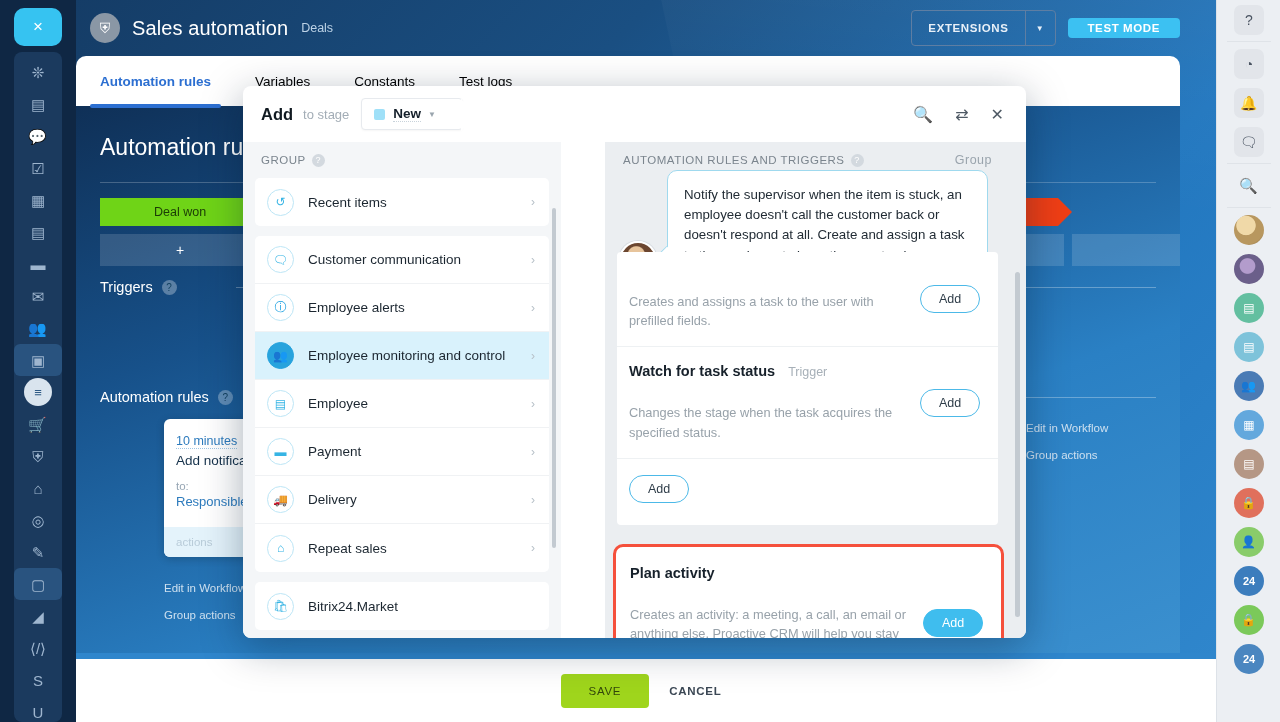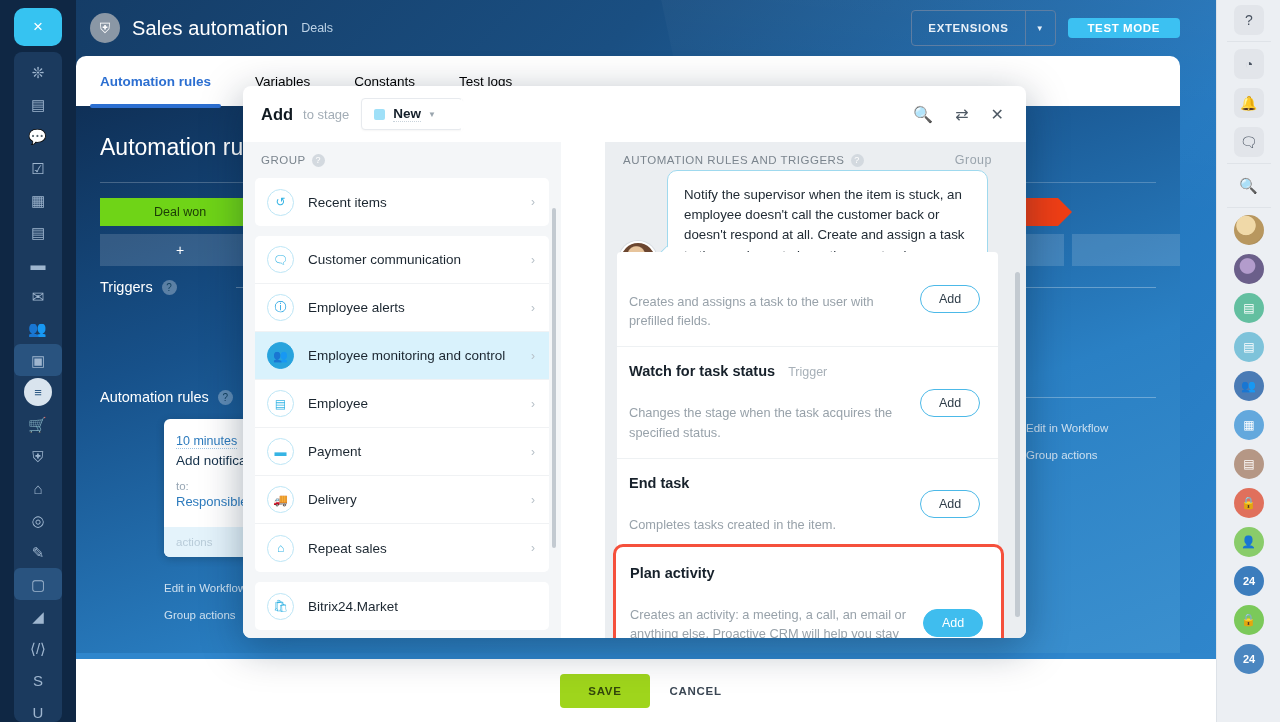--- a/index.html
+++ b/index.html
@@ -161,21 +161,21 @@
   
   #save-bar{
     position:absolute; left:76px; top:658px; width:1140px; height:64px;
     background:#fff; display:flex; align-items:center; justify-content:center; gap:10px;
     border-top:1px solid #e2e6ea; z-index:20;
   }
   #save-bar::before{
     content:""; position:absolute; left:0; right:0; top:-6px; height:6px; background:#2f86cc;
   }
   .btn-save{
-    background:#9fd51c; color:#33470b; font-size:11.5px; font-weight:bold; letter-spacing:.7px;
+    background:#9fd51c; color:#33470b; font-size:11.5px; font-weight:normal; letter-spacing:.7px;
     padding:11px 28px; border-radius:4px; border:none;
   }
   .btn-cancel{ color:#3b4754; font-size:11.5px; font-weight:bold; letter-spacing:.7px; padding:11px 10px;}
 
   
   #modal{
     position:absolute; left:243px; top:86px; width:783px; height:552px;
     background:#fff; border-radius:8px; box-shadow:0 10px 40px rgba(6,25,48,.35);
     z-index:25; overflow:hidden;
   }
@@ -601,26 +601,20 @@
               <span class="rr-trig">Trigger</span>
             </div>
             <div class="rr-desc">Changes the stage when the task acquires the specified status.</div>
           </div>
           <div class="btn-add">
               <span>Add</span>
             </div>
         </div>
 
         <div class="rule-row" style="padding-bottom:22px">
-          <div class="rr-main">
-            <div class="rr-title">
-              <span>End task</span>
-            </div>
-            <div class="rr-desc">Completes tasks created in the item.</div>
-          </div>
           <div class="btn-add">
               <span>Add</span>
             </div>
         </div>
       </div>
 
       <div class="hl-card" style="top:402px">
         <div class="rule-row" style="padding:18px 18px 20px 14px">
           <div class="rr-main">
             <div class="rr-title">

